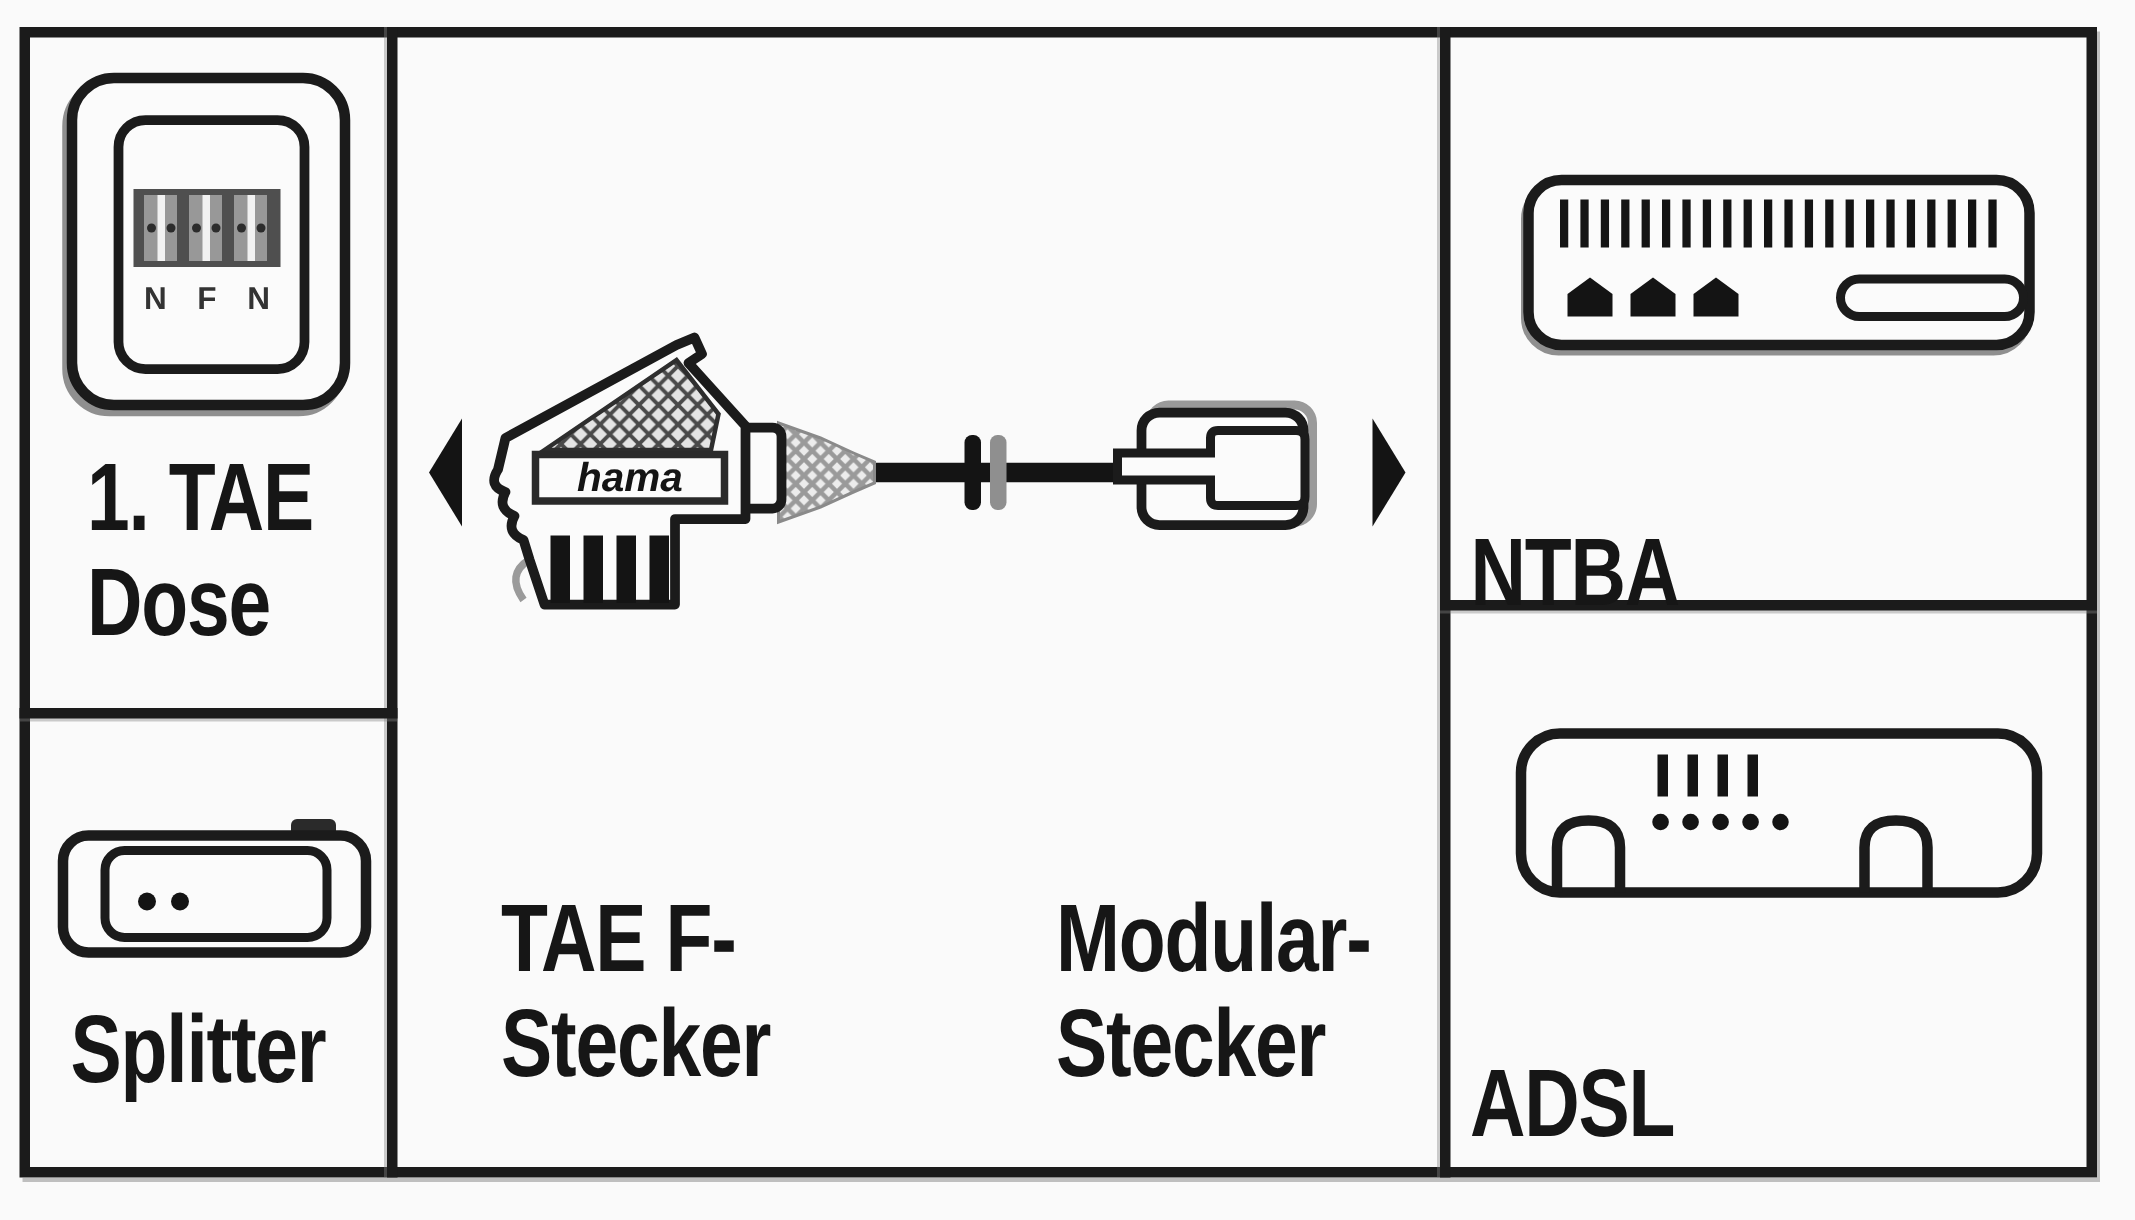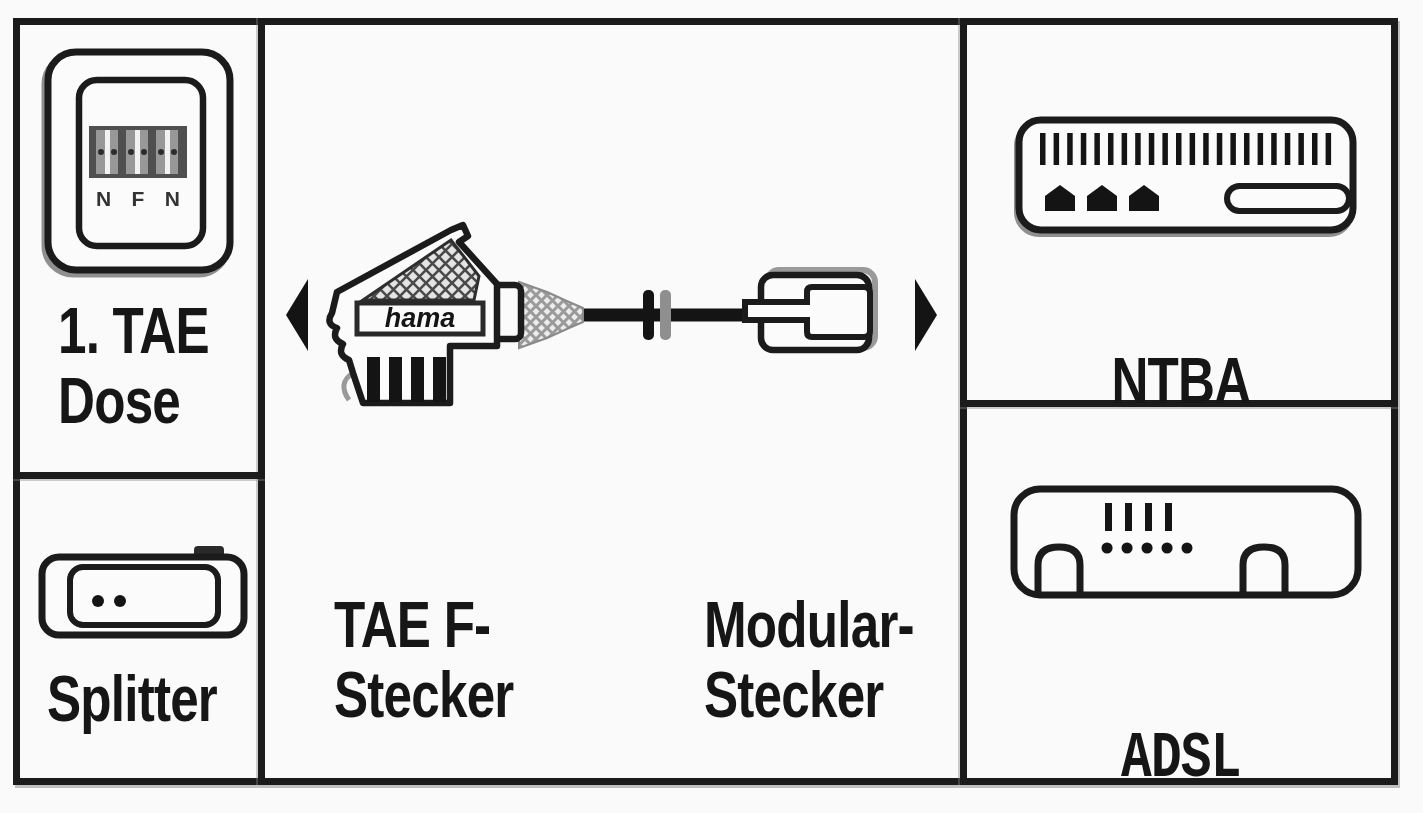--- a/index.html
+++ b/index.html
@@ -26,21 +26,21 @@
     font-size:64px;
     line-height:70px;
     letter-spacing:-1px;
     white-space:pre-line;
     color:#161616;
     transform:scaleX(0.8);
     transform-origin:left top;
   }
   .label.centered{
     transform:none;
-    text-align:center;
+    text-align:left;
   }
   .label.centered .inner{
     display:inline-block;
     transform:scaleX(0.8);
     transform-origin:center top;
   }
   svg{position:absolute;overflow:visible;}
   svg text{font-family:"Liberation Sans","DejaVu Sans",sans-serif;}
 </style>
 </head>
@@ -155,15 +155,15 @@
   <span class="inner">NTBA</span>
 </div>
 
 <svg style="left:1010px;top:485px;" width="352" height="118" viewBox="0 0 352 118">
   <rect x="4" y="4" width="344" height="106" rx="26" fill="#fbfbfb" stroke="#1b1b1b" stroke-width="7"></rect>
   <line x1="95" y1="32" x2="172" y2="32" stroke="#141414" stroke-width="28" stroke-dasharray="7 13"></line>
   <line x1="97" y1="63" x2="177" y2="63" stroke="#141414" stroke-width="11" stroke-dasharray="0.1 19.9" stroke-linecap="round"></line>
   <path d="M28 110 V80 Q28 62 49 62 Q70 62 70 80 V110" fill="none" stroke="#1b1b1b" stroke-width="7"></path>
   <path d="M233 110 V80 Q233 62 254 62 Q275 62 275 80 V110" fill="none" stroke="#1b1b1b" stroke-width="7"></path>
 </svg>
-<div class="label centered" style="left:963px;top:654px;width:435px;font-family:Liberation Mono, monospace;">
+<div class="label centered" style="left:963px;top:630px;width:435px;">
   <span class="inner">ADSL</span>
 </div>
 
 </body></html>

